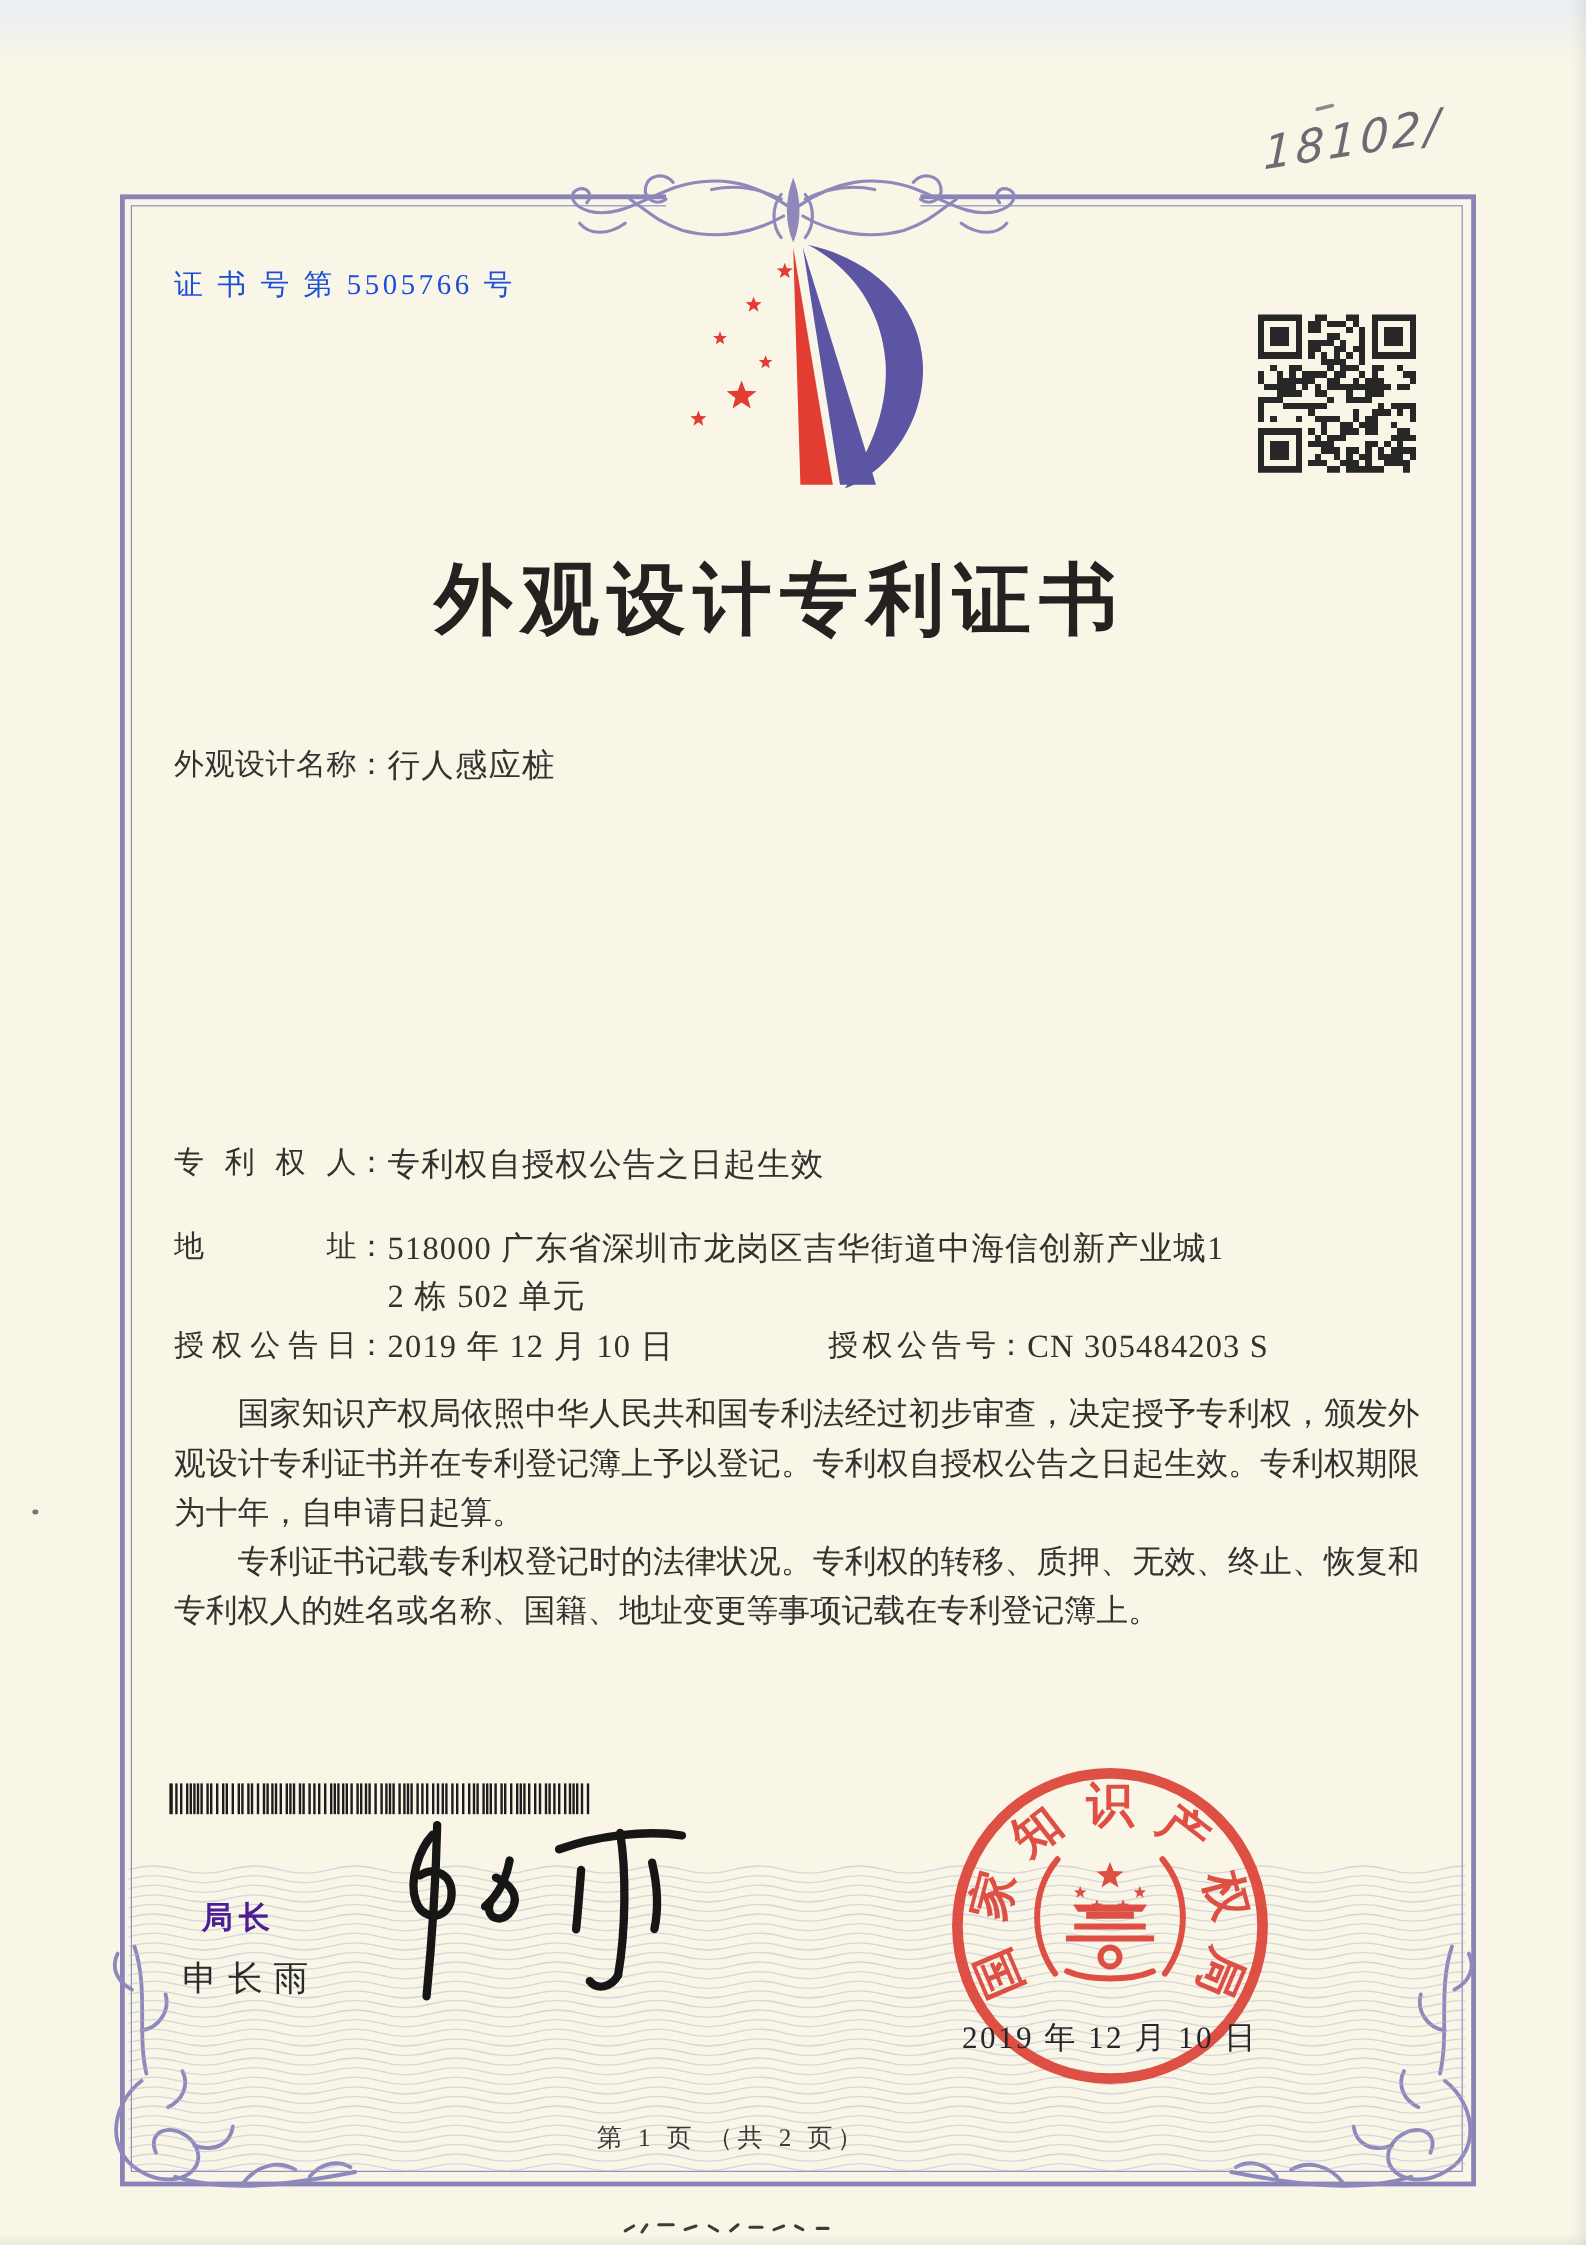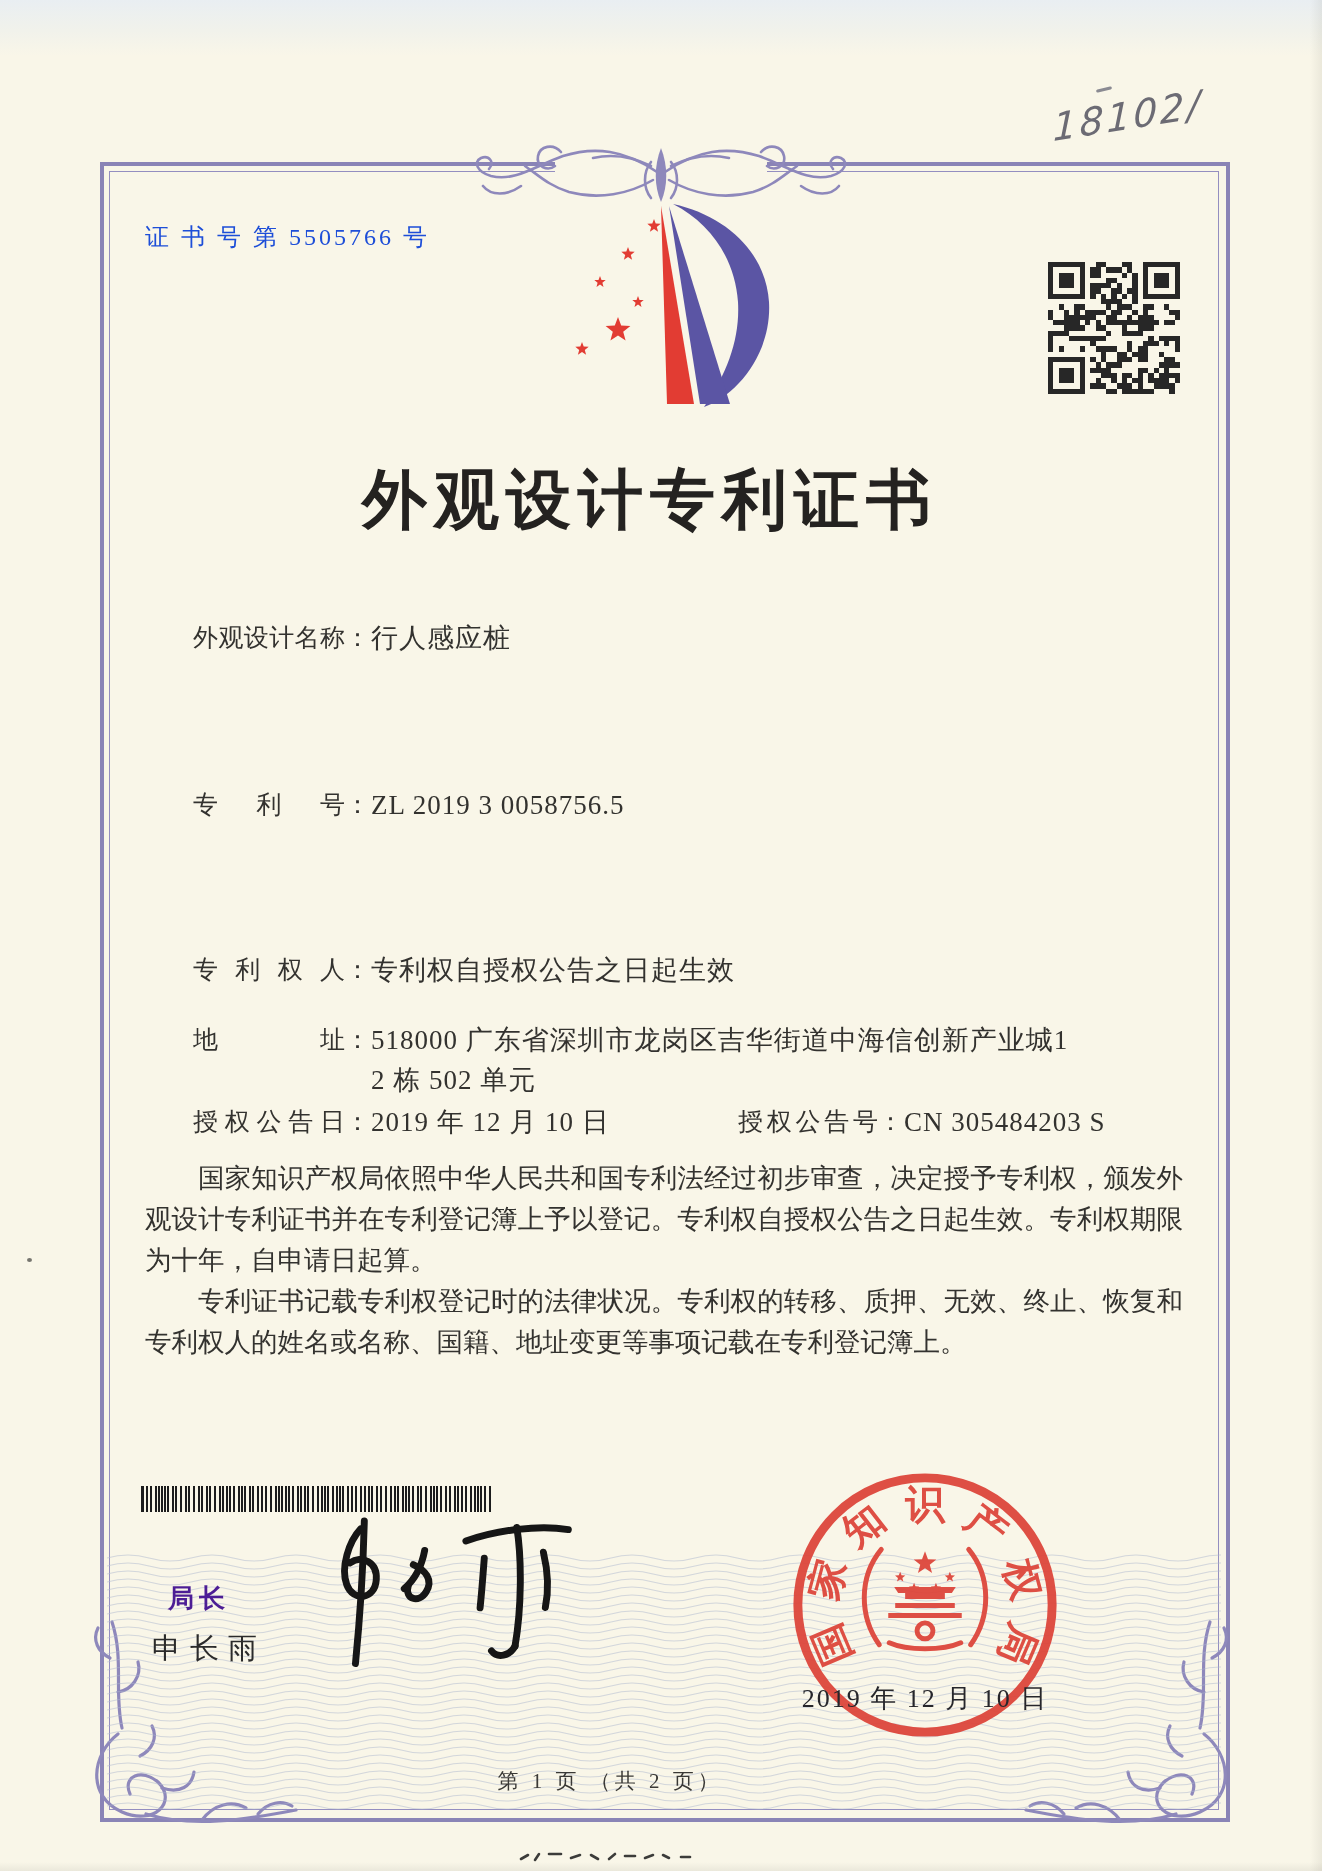--- a/index.html
+++ b/index.html
@@ -15,21 +15,21 @@
   .frame-outer { left:100px; top:162px; width:1122px; height:1652px; border:4px solid #8a84b6; }
   .frame-inner { left:109px; top:171px; width:1108px; height:1637px; border:1.5px solid #948ec0; }
   .handwrite { left:1052px; top:94px; font-family:"DejaVu Sans",sans-serif; font-style:italic;
                font-size:38px; color:#5d5c68; transform:rotate(-9deg) skewX(-10deg); letter-spacing:3px; opacity:.9; }
   .pencil-dash { left:1096px; top:88px; width:16px; height:3px; background:#8a8a92; transform:rotate(-14deg); border-radius:2px; }
   .certno { left:145px; top:221px; font-size:24px; letter-spacing:3px; color:#1d4ed8; }
   .title { left:0; top:456px; width:1204px; text-align:center; font-size:65px; font-weight:bold;
            letter-spacing:7px; color:#242220;padding-left:48px; }
   .frow { position:absolute; left:145px; white-space:nowrap; font-size:27px; line-height:40px; color:#33322f; }
   .flabel { display:inline-block; width:152px; font-size:25px; text-align:justify; text-align-last:justify;
-            vertical-align:top;margin-left:48px; }
+            vertical-align:top; }
   .flabel.w2 { width:140px; }
   .fcolon { display:inline-block; width:26px; font-size:25px; vertical-align:top; }
   .fvalue { letter-spacing:1px; vertical-align:top; }
   .vblock { display:inline-block; vertical-align:top; letter-spacing:1px; }
   .paras { left:145px; top:1158px; width:1038px; font-size:26.5px; line-height:41px;
            text-align:justify; color:#33322f; }
   .paras p { margin:0; text-indent:2em; }
   .director { left:168px; top:1581px; font-family:"Liberation Sans","DejaVu Sans",sans-serif;
               font-size:26px; letter-spacing:5px; color:#4c1d95; font-weight:700; }
   .dname { left:152px; top:1629px; font-family:"Liberation Sans","DejaVu Sans",sans-serif;
@@ -381,23 +381,20 @@
       <rect x="18" y="24" width="1" height="1" fill="#272727"></rect>
       <rect x="19" y="24" width="1" height="1" fill="#272727"></rect>
       <rect x="23" y="24" width="1" height="1" fill="#272727"></rect>
     </svg>
 
   <div class="abs title">外观设计专利证书</div>
 
   <div class="frow" style="top:618px">
     <span class="flabel">外观设计名称</span><span class="fcolon">：</span><span class="fvalue">行人感应桩</span>
   </div>
-  <div class="frow" style="top:785px">
-    <span class="flabel">专利号</span><span class="fcolon">：</span><span class="fvalue">ZL 2019 3 0058756.5</span>
-  </div>
   <div class="frow" style="top:950px">
     <span class="flabel">专利权人</span><span class="fcolon">：</span><span class="fvalue">专利权自授权公告之日起生效</span>
   </div>
   <div class="frow" style="top:1020px">
     <span class="flabel">地址</span><span class="fcolon">：</span><span class="vblock"><span>518000 广东省深圳市龙岗区吉华街道中海信创新产业城1</span><br><span>2 栋 502 单元</span></span>
   </div>
   <div class="frow" style="top:1102px">
     <span class="flabel">授权公告日</span><span class="fcolon">：</span><span class="fvalue">2019 年 12 月 10 日</span>
     <span style="position:absolute;left:545px;top:0;white-space:nowrap">
       <span class="flabel w2">授权公告号</span><span class="fcolon">：</span><span class="fvalue">CN 305484203 S</span>

